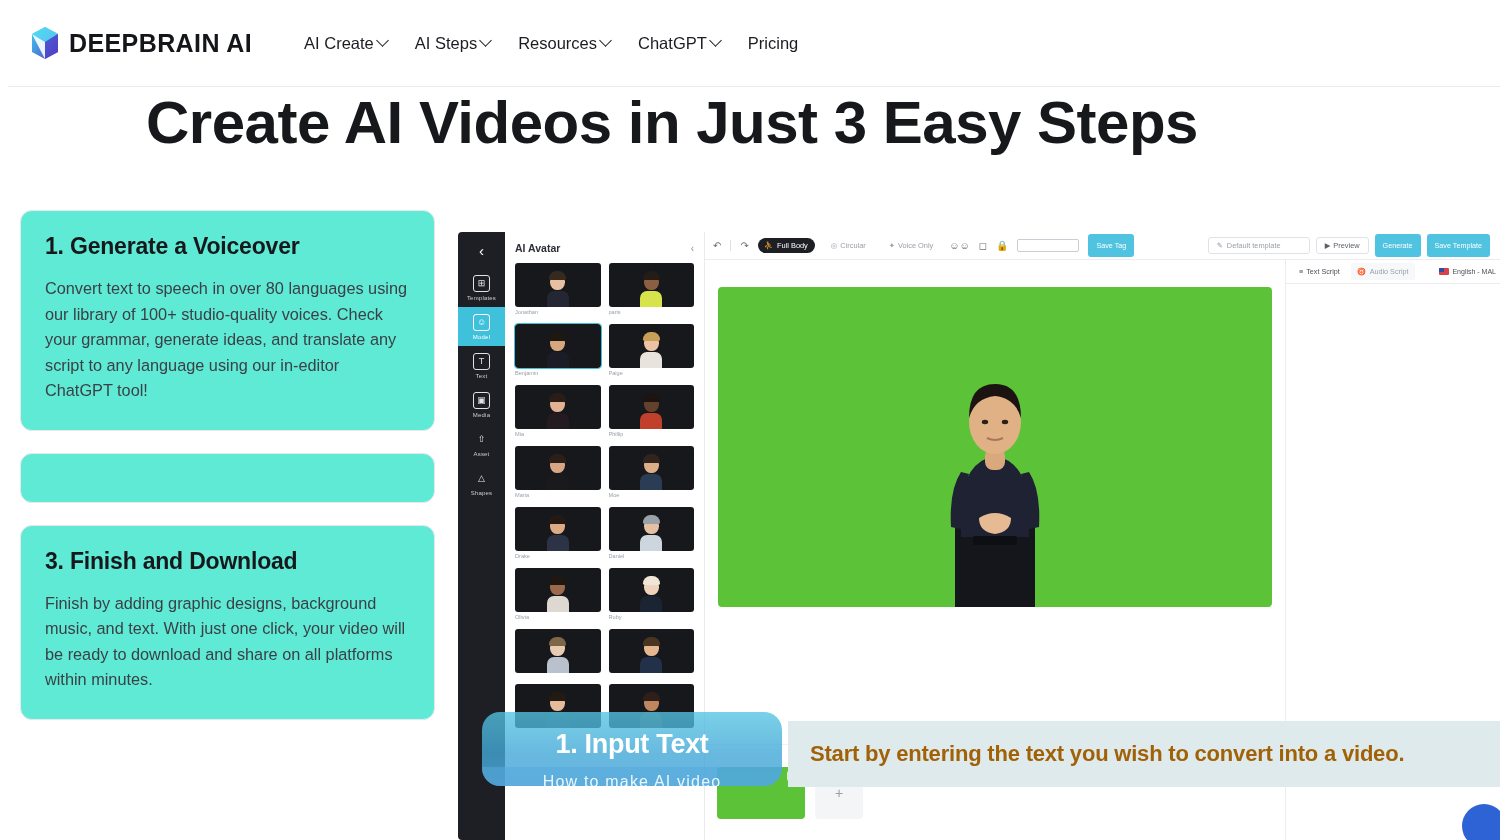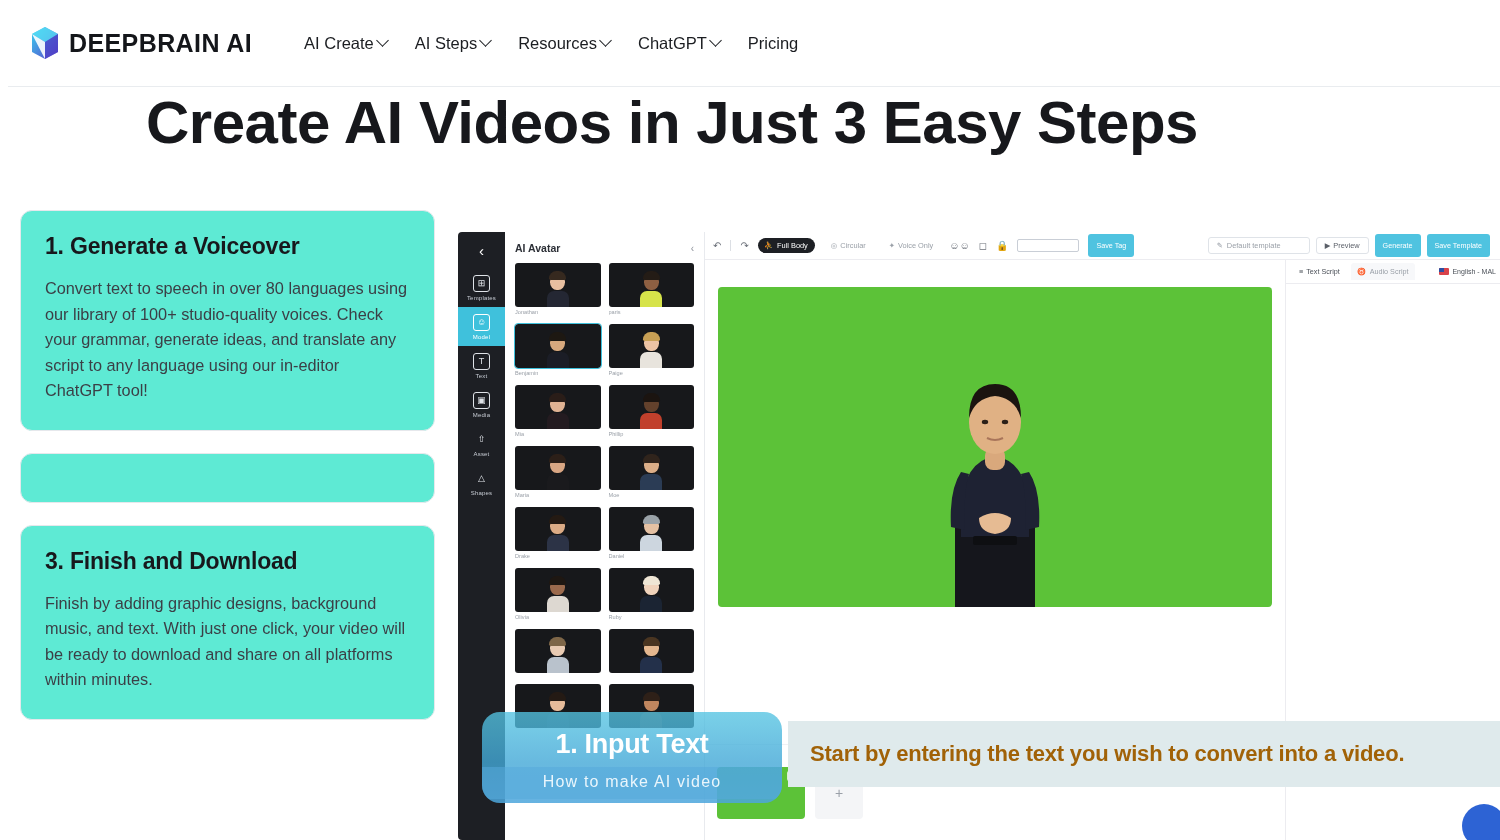--- a/index.html
+++ b/index.html
@@ -260,21 +260,21 @@
   .counter { font-size: 6.6px; color: #b4b9c1; }
   .listen-btn {
     margin-left: auto; background: #5bc8e2; color: #ffffff;
     font-size: 6.6px; padding: 3px 8px; border-radius: 3px;
     display: flex; align-items: center; gap: 3px; border: none; cursor: pointer;
   }
 
   
   .step-overlay {
     position: absolute; left: 482px; top: 712px;
-    width: 300px; height: 91px;
+    width: 300px; height: 74px;
     border-radius: 18px; overflow: hidden;
     background: linear-gradient(180deg, rgba(84,196,226,0.78) 0%, rgba(66,168,215,0.80) 55%, rgba(77,166,220,0.86) 100%);
     z-index: 30;
     display: flex; flex-direction: column; align-items: center;
   }
   .step-overlay-title {
     margin-top: 17px;
     font-size: 27px; font-weight: 800; color: #ffffff; letter-spacing: -0.3px;
   }
   .step-overlay-sub {

